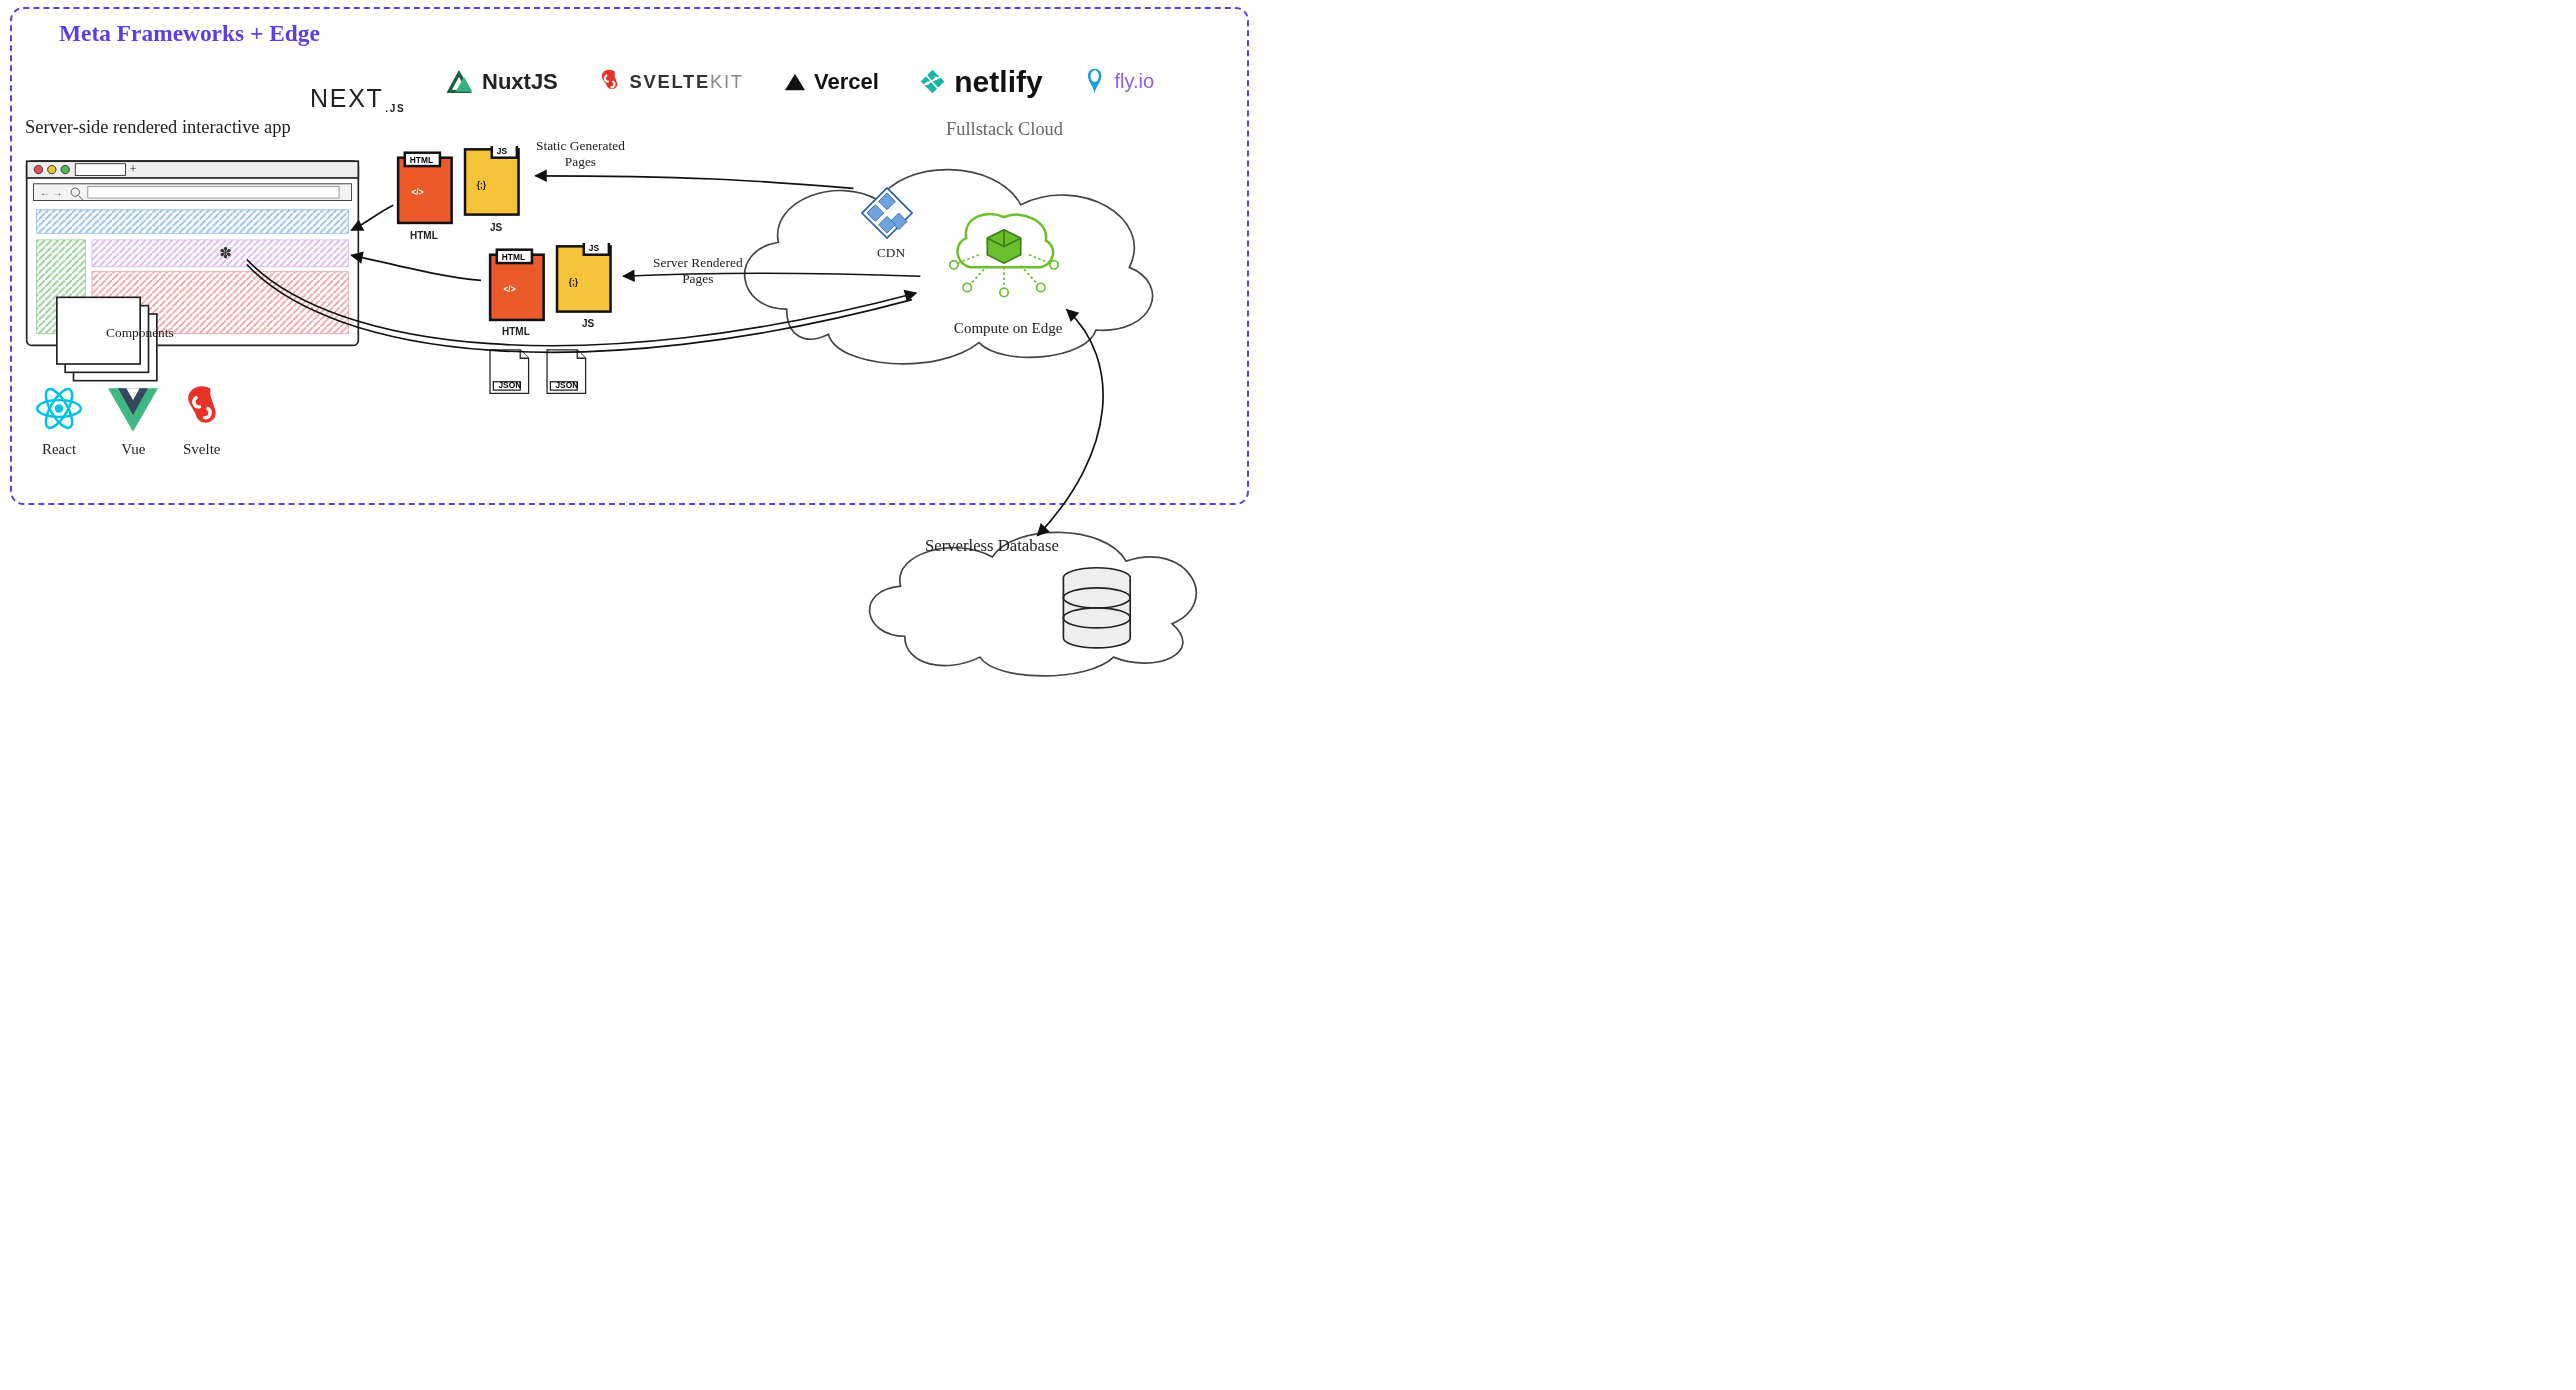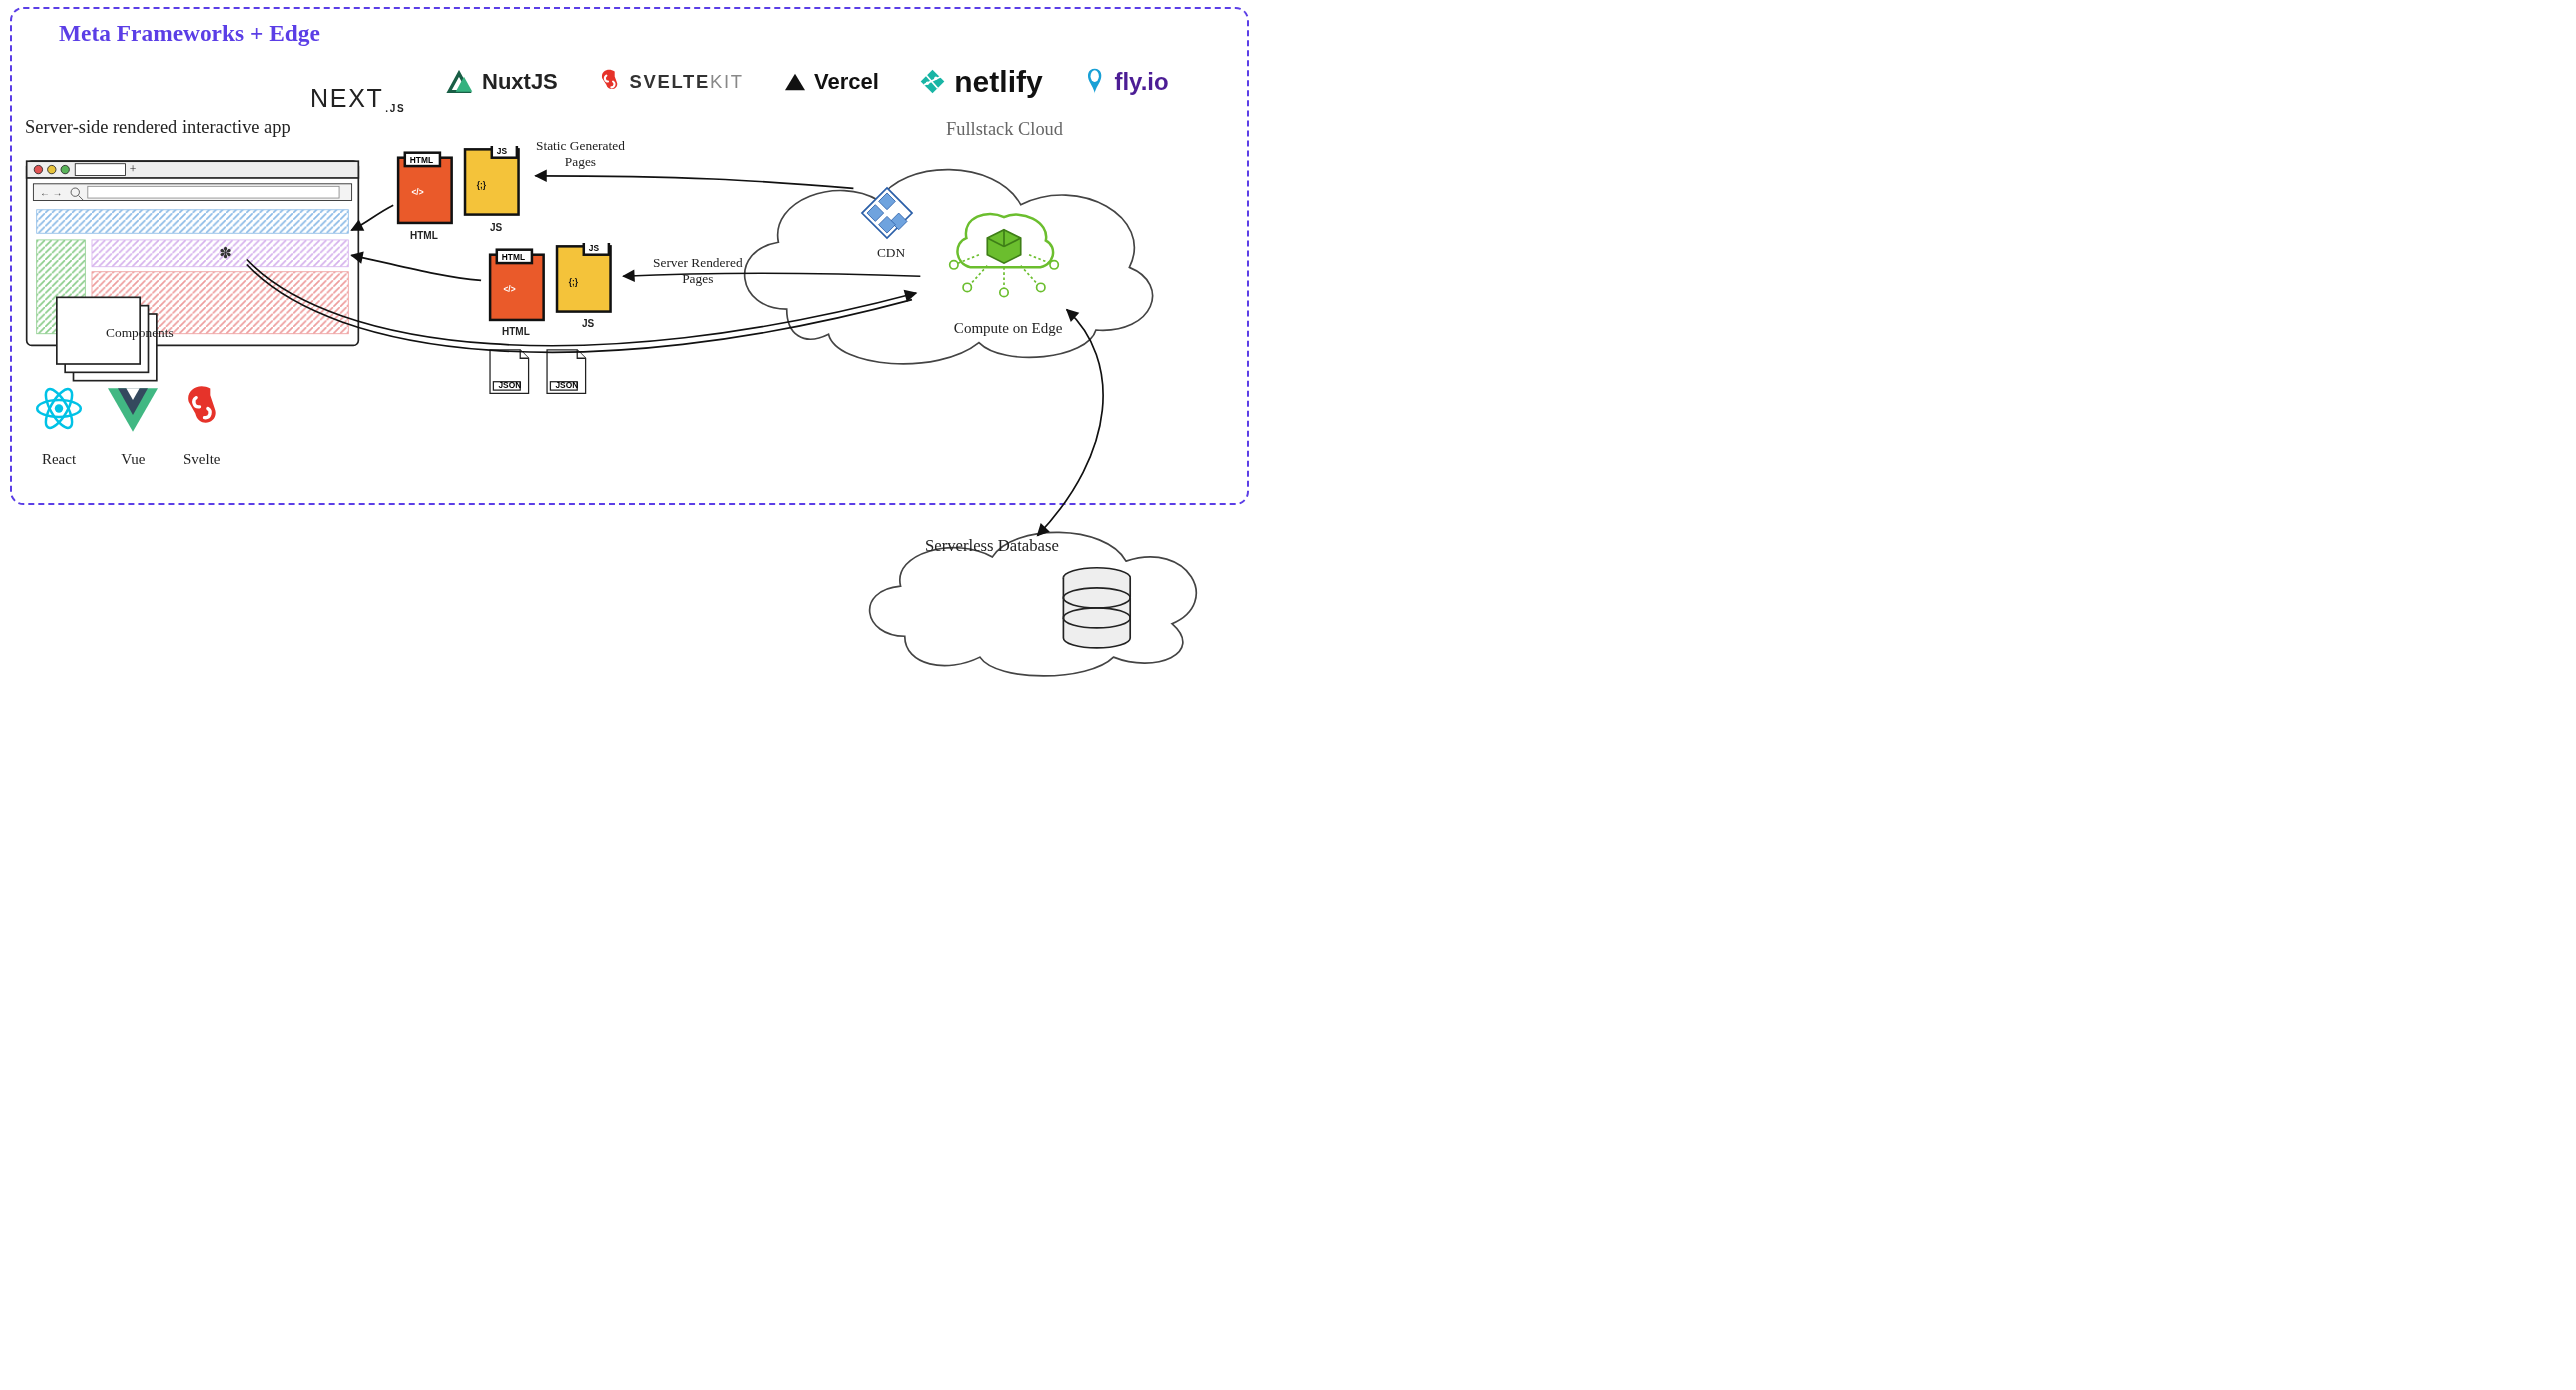--- a/index.html
+++ b/index.html
@@ -10,21 +10,21 @@
   .brand{display:flex;align-items:center;gap:8.4px;font-weight:700;}
   .brand span.txt{font-family:Arial,Helvetica,sans-serif;}
   .ssr-label{position:absolute;left:25px;top:117px;font-size:18.4px;color:#222;}
   .fullstack-label{position:absolute;left:946px;top:119px;font-size:18.4px;color:#666;}
   .components-label{font-size:13.4px;color:#222;margin-left:41px;}
   .small-label{font-size:13.4px;color:#222;}
   
   .hatch{opacity:.6}
   .doc-icon text{font-family:Arial,Helvetica,sans-serif;font-size:10px;font-weight:700;}
   .tech-row{position:absolute;left:33px;top:385px;display:flex;gap:23.4px;align-items:flex-end;}
-  .tech{display:flex;flex-direction:column;align-items:center;gap:19px;}
+  .tech{display:flex;flex-direction:column;align-items:center;gap:9px;}
   .tech .lab{font-size:15px;color:#222;}
   .ann{position:absolute;font-size:13.4px;color:#222;white-space:pre;text-align:center;}
   .file-label{font-family:Arial,Helvetica,sans-serif;font-size:10px;color:#222;font-weight:600;}
 </style>
 </head>
 <body>
 
 <div class="stage">
 
   <div class="dashed-box"></div>
@@ -63,21 +63,21 @@
         <circle cx="10" cy="18" r="2" fill="#fff"></circle>
           <circle cx="20" cy="12" r="2" fill="#fff"></circle>
       </svg>
       <span class="txt" style="font-size:30px;color:#111;font-weight:700">netlify</span>
     </div>
     <div class="brand">
       <svg width="23.4" height="30" viewBox="0 0 28 36">
         <path d="M14 2 C22 2 24 10 20 18 C18 22 14 28 14 32 C14 28 10 22 8 18 C4 10 6 2 14 2 Z" fill="#18A0D6"></path>
         <ellipse cx="14" cy="11" rx="5" ry="7" fill="#fff"></ellipse>
       </svg>
-      <span class="txt" style="font-size:24px;color:#4c1d95;font-weight:700">fly.io</span>
+      <span class="txt" style="font-size:20px;color:#8b5cf6;font-weight:400">fly.io</span>
     </div>
   </div>
 
   <div class="ssr-label">Server-side rendered interactive app</div>
   <div class="fullstack-label">Fullstack Cloud</div>
 
   <svg width="335" height="218" style="position:absolute;left:25px;top:146px" viewBox="0 0 400 260">
     <defs>
       <pattern id="hatchBlue" patternUnits="userSpaceOnUse" width="8" height="8">
           <path d="M0 8 L8 0" stroke="#3B8BD6" stroke-width="2"></path>

